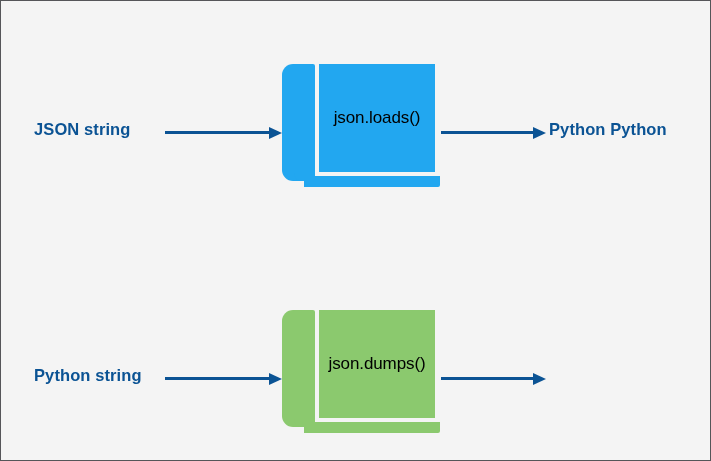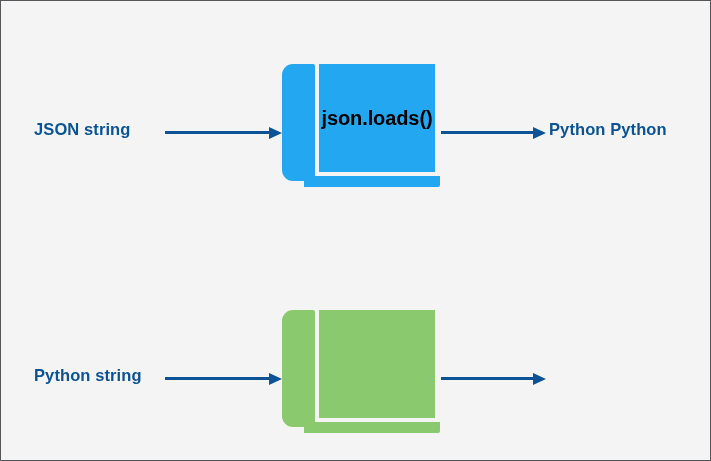--- a/index.html
+++ b/index.html
@@ -141,22 +141,22 @@
 
   .book .caption {
     position: absolute;
     left: 37px;
     top: 5px;
     width: 116px;
     height: 108px;
     display: flex;
     align-items: center;
     justify-content: center;
-    font-size: 20px;
-    font-weight: bold;
+    font-size: 17px;
+    font-weight: normal;
     color: #000000;
     white-space: nowrap;
     letter-spacing: -0.1px;
   }
 </style>
 </head>
 <body>
 
 <div class="canvas">
 
@@ -192,20 +192,21 @@
     <div class="arrow a3">
       <span class="shaft"></span>
       <span class="head"></span>
     </div>
 
     <div class="book green">
       <span class="spine"></span>
       <span class="notch"></span>
       <span class="pages"></span>
       <span class="shelf"></span>
+      <span class="caption">json.dumps()</span>
     </div>
 
     <div class="arrow a4">
       <span class="shaft"></span>
       <span class="head"></span>
     </div>
 
   </div>
 
 </div>

